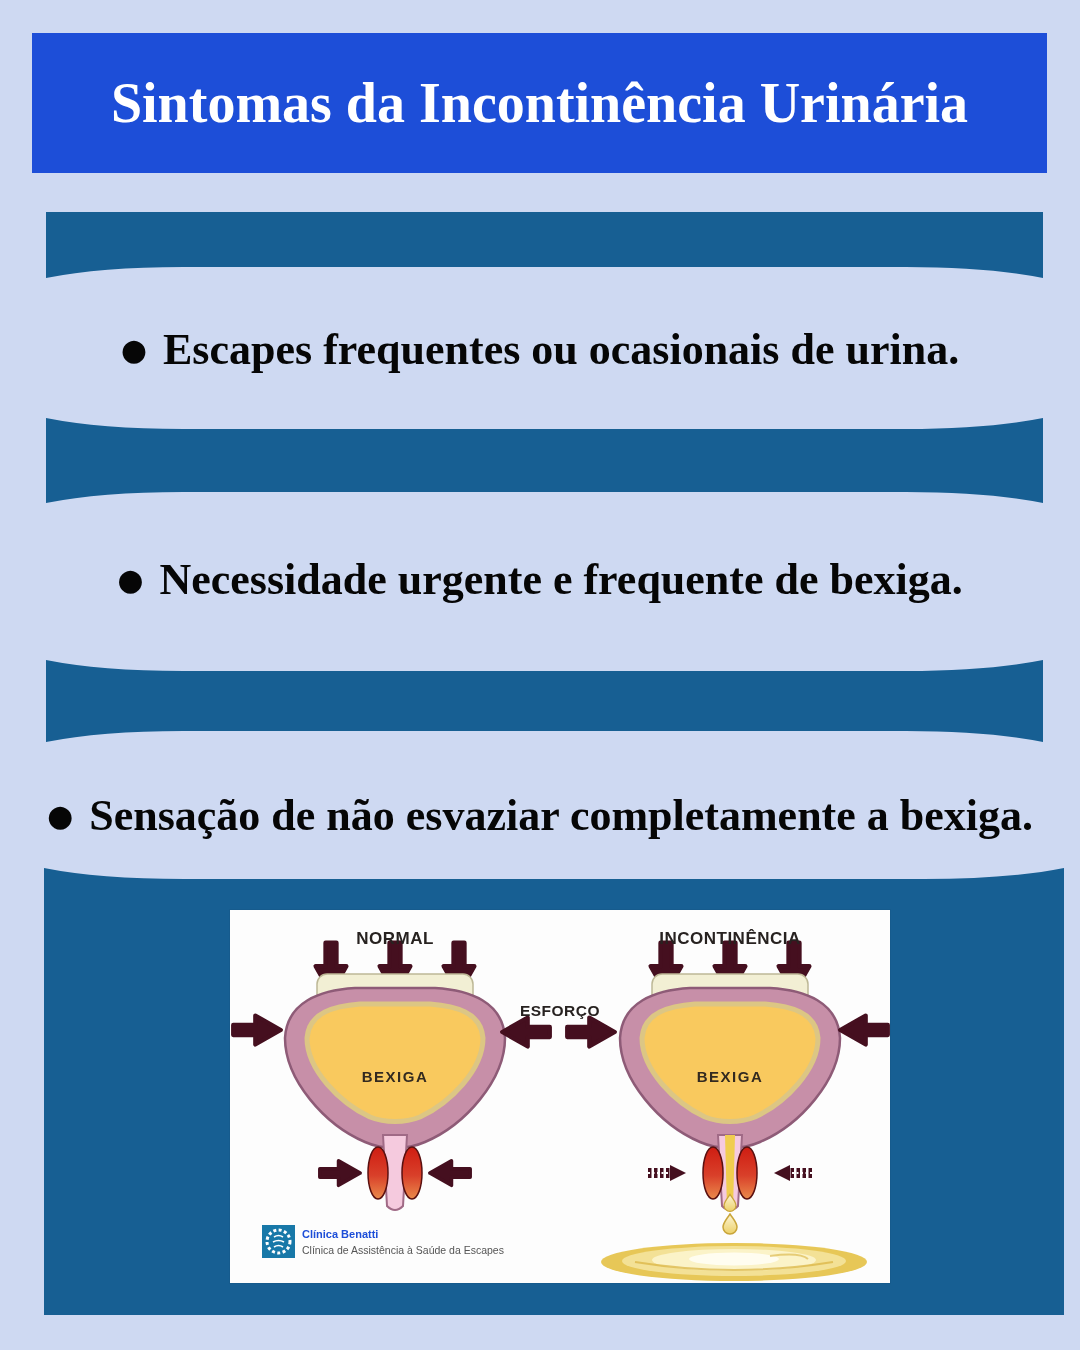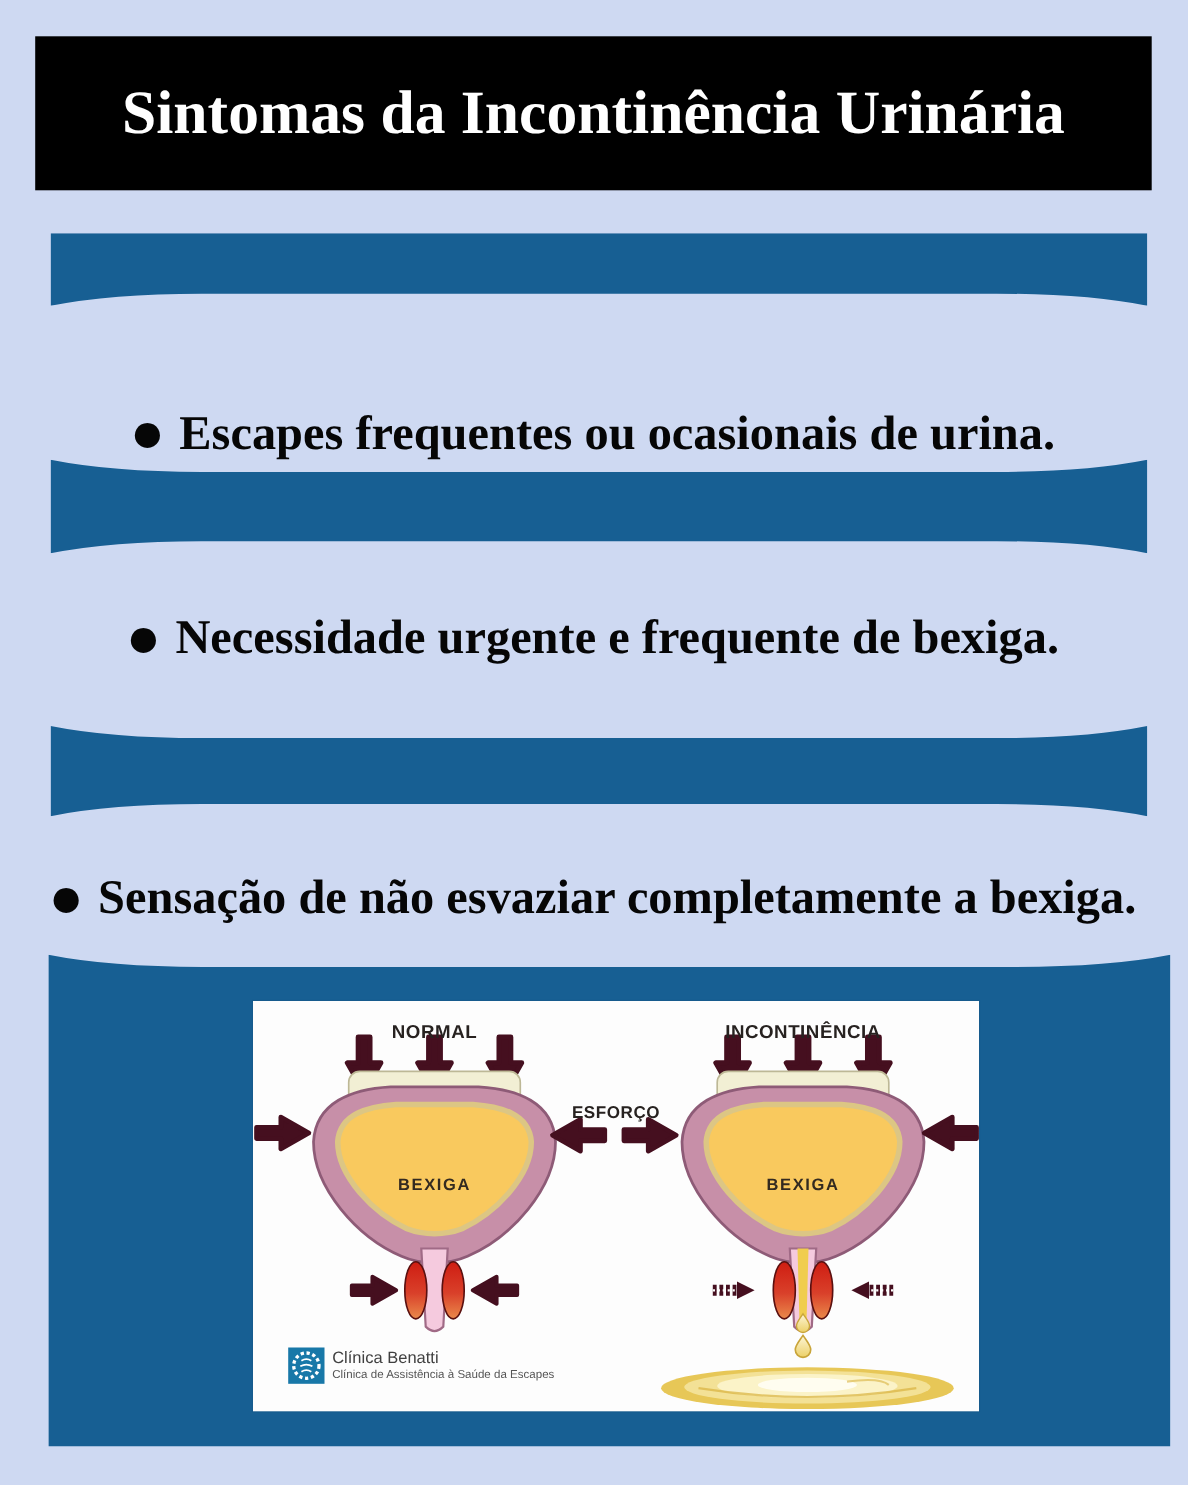--- a/index.html
+++ b/index.html
@@ -1,37 +1,37 @@
 <!DOCTYPE html>
 <html><head>
 <meta charset="utf-8">
 <style>
   html,body{margin:0;padding:0;background:#ced9f2;}
   .page{position:relative;width:1080px;height:1350px;background:#ced9f2;overflow:hidden;
         font-family:"Liberation Serif","DejaVu Serif",serif;}
-  .title-band{position:absolute;left:32px;top:33px;width:1015px;height:140px;background:#000000;}
+  .title-band{position:absolute;left:32px;top:33px;width:1015px;height:140px;background:#1d4ed8;}
   .title-band h1{margin:0;width:100%;height:140px;line-height:140px;text-align:center;
         color:#ffffff;font-size:56px;font-weight:bold;letter-spacing:0px;white-space:nowrap;}
   .band{position:absolute;left:46px;width:997px;display:block;}
   .bottom-block{position:absolute;left:44px;top:868px;width:1020px;height:447px;display:block;}
   .symptom-row{position:absolute;left:0;width:1080px;height:60px;line-height:60px;
         text-align:center;color:#060606;font-size:44px;font-weight:bold;white-space:nowrap;}
   .symptom-row .marker{font-size:30px;vertical-align:4px;margin-right:16px;
         font-family:"DejaVu Sans",sans-serif;}
-  .row-1{top:320px;margin-top:44px;}
+  .row-1{top:320px;}
   .row-2{top:550px;}
   .row-3{top:786px;}
   .card{position:absolute;left:230px;top:910px;width:660px;height:373px;background:#fdfdfd;
         box-shadow:0 0 0 1px rgba(0,0,0,0.04);}
   .card svg{position:absolute;left:0;top:0;}
   .logo{position:absolute;left:32px;top:315px;display:flex;align-items:flex-start;
         font-family:"Liberation Sans","DejaVu Sans",sans-serif;}
   .logo-mark{width:33px;height:33px;background:#1878a8;flex:0 0 auto;}
   .logo-text{margin-left:7px;padding-top:1px;}
-  .logo-name{font-size:15px;font-weight:normal;color:#404040;line-height:17px;}
+  .logo-name{font-size:11px;font-weight:bold;color:#1d4ed8;line-height:17px;}
   .logo-sub{font-size:10.5px;color:#555555;line-height:14px;}
   svg text{font-family:"Liberation Sans","DejaVu Sans",sans-serif;}
 </style>
 </head>
 <body>
 
 <div class="page">
 
   <div class="title-band">
     <h1>Sintomas da Incontinência Urinária</h1>

